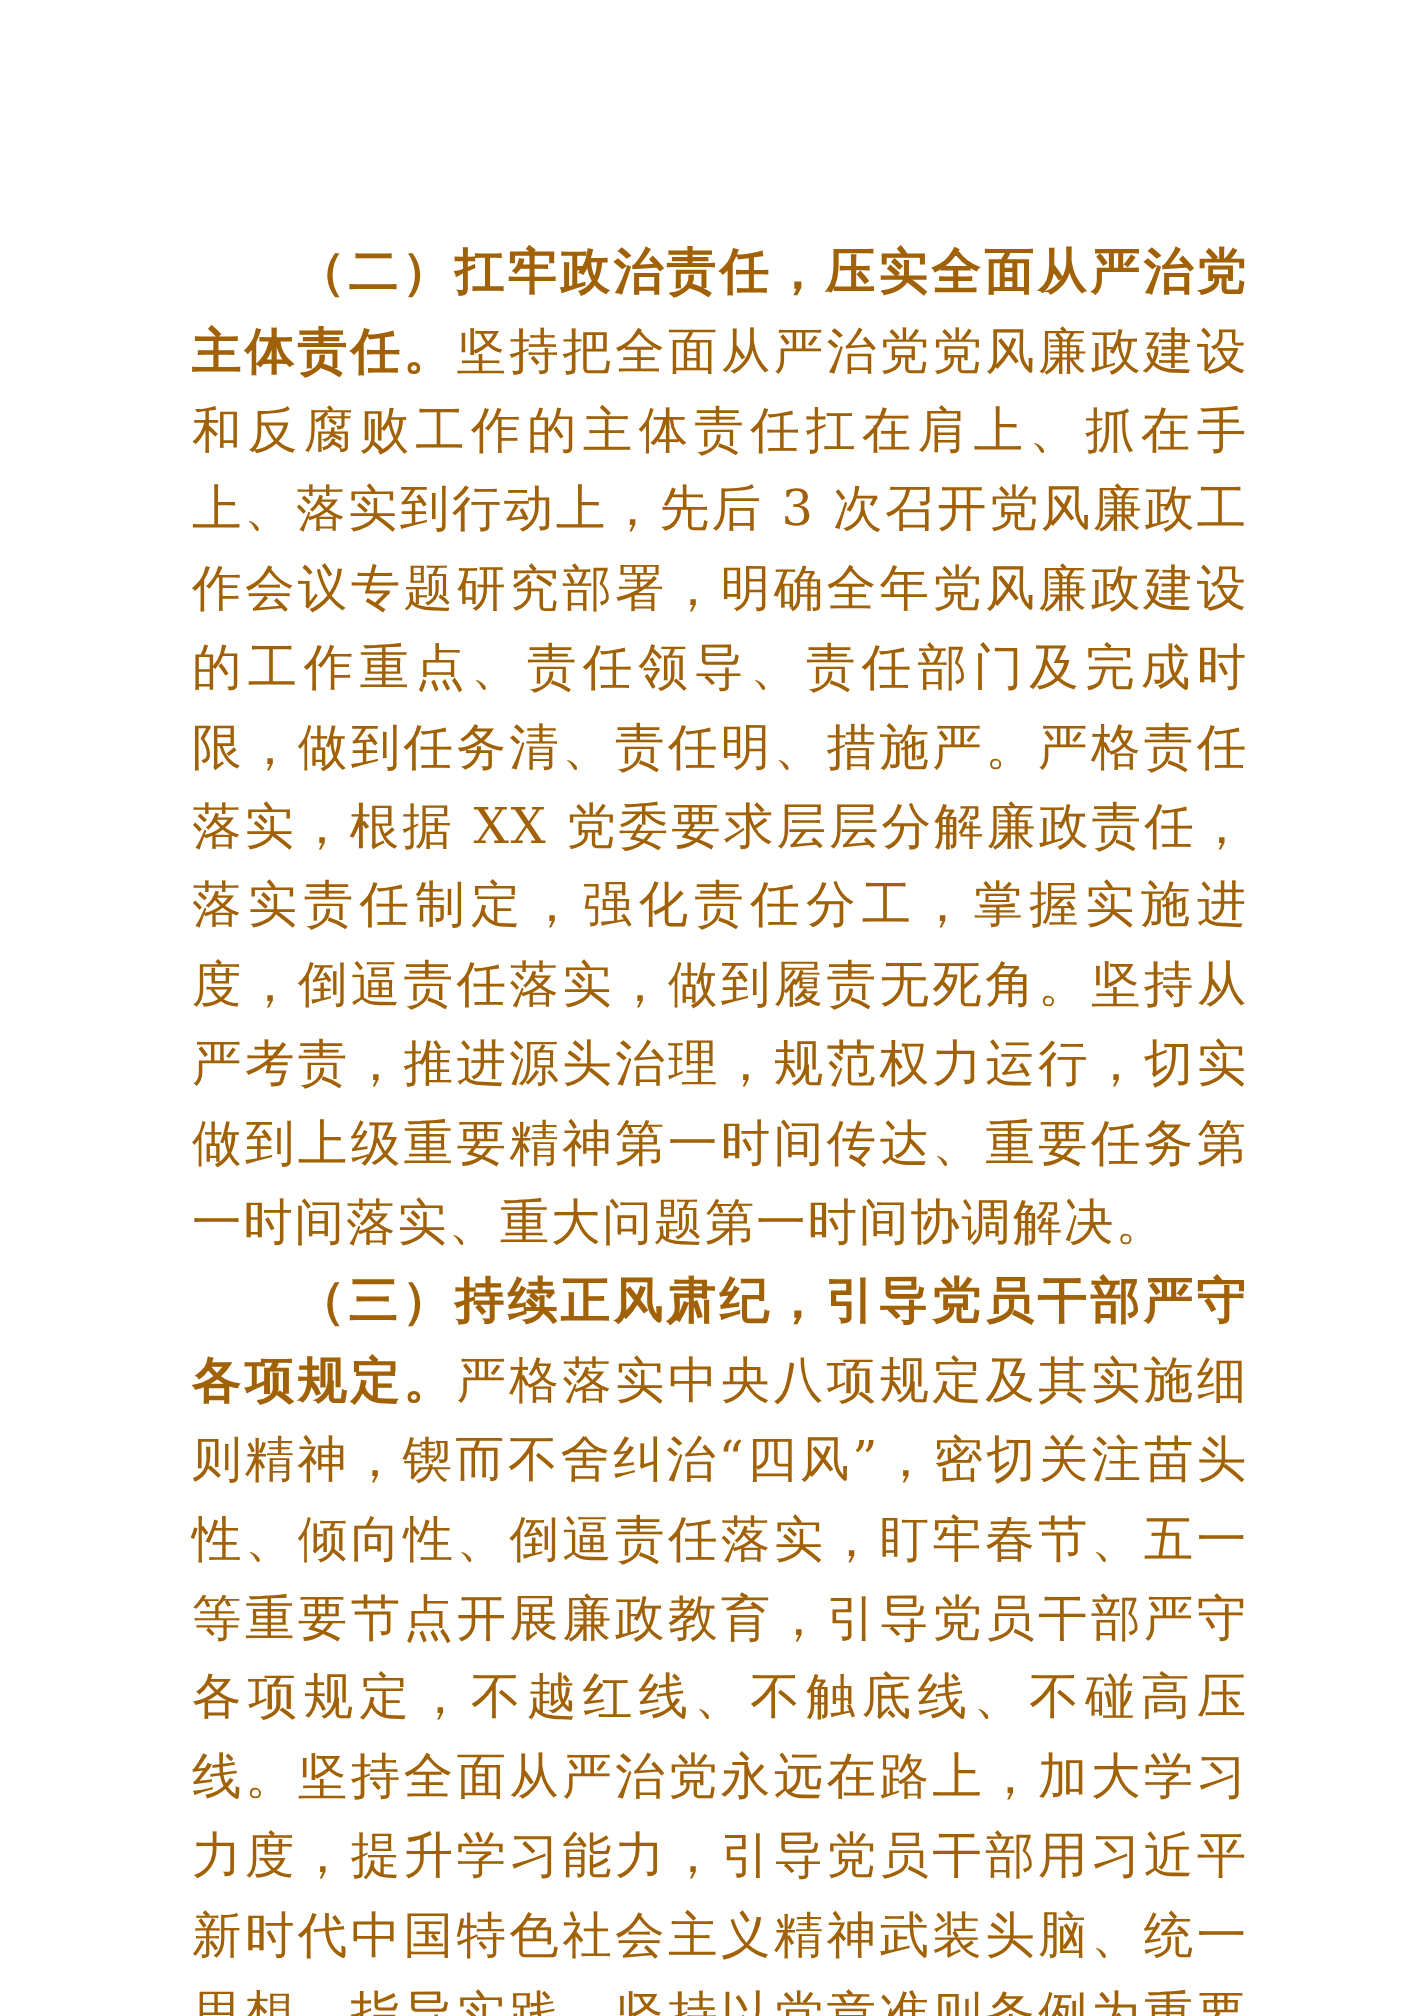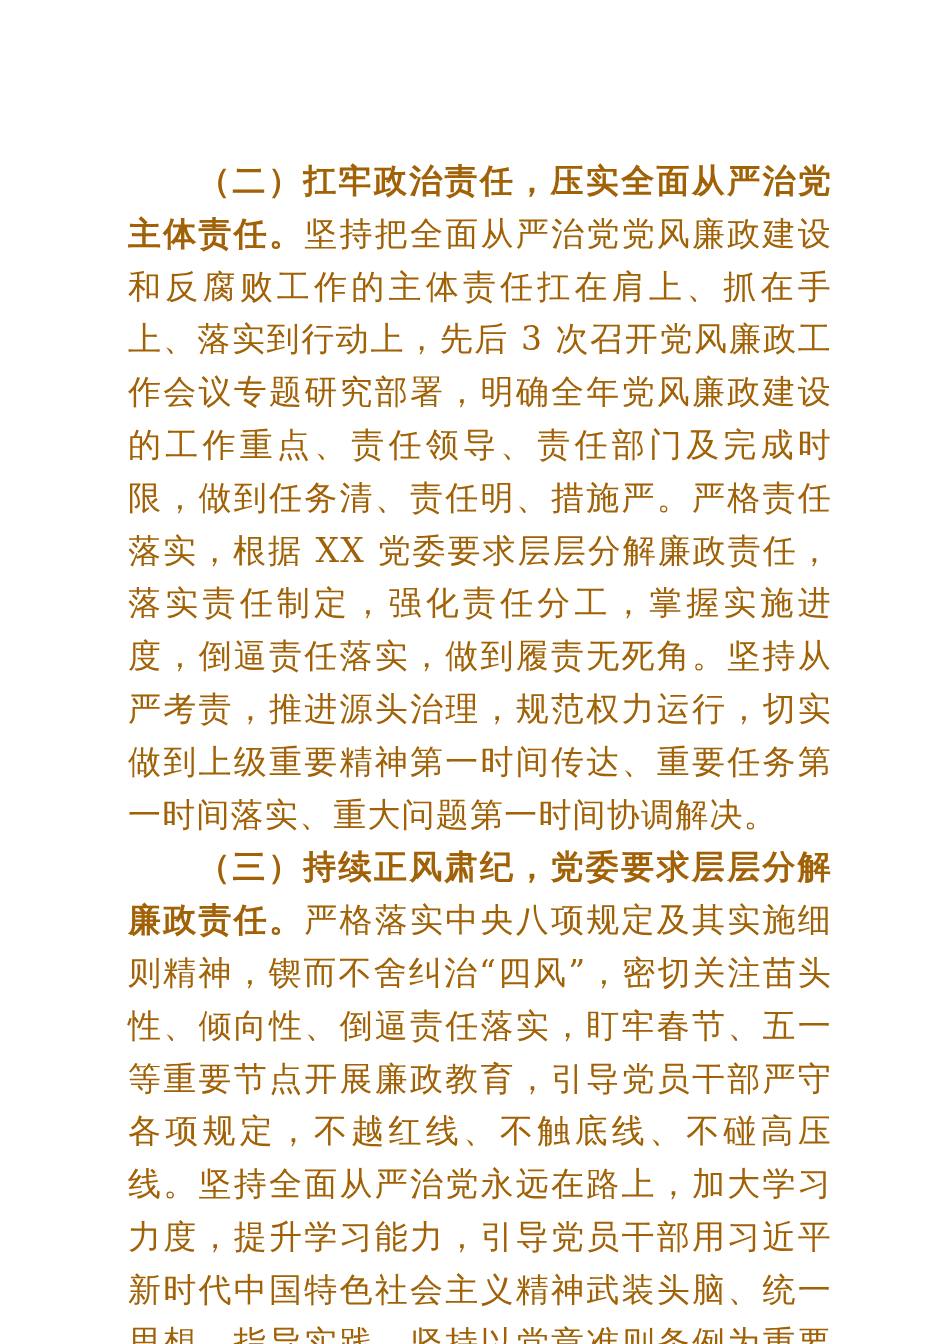--- a/index.html
+++ b/index.html
@@ -25,14 +25,14 @@
     font-weight: bold;
     font-family: "DejaVu Sans", "Liberation Sans", sans-serif;
   }
   .body-text { font-weight: normal; }
 </style>
 </head>
 <body>
 
 <div class="page">
   <p class="para"><span class="heading">（二）扛牢政治责任，压实全面从严治党主体责任。</span><span class="body-text">坚持把全面从严治党党风廉政建设和反腐败工作的主体责任扛在肩上、抓在手上、落实到行动上，先后 3 次召开党风廉政工作会议专题研究部署，明确全年党风廉政建设的工作重点、责任领导、责任部门及完成时限，做到任务清、责任明、措施严。严格责任落实，根据 XX 党委要求层层分解廉政责任，落实责任制定，强化责任分工，掌握实施进度，倒逼责任落实，做到履责无死角。坚持从严考责，推进源头治理，规范权力运行，切实做到上级重要精神第一时间传达、重要任务第一时间落实、重大问题第一时间协调解决。</span></p>
-  <p class="para"><span class="heading">（三）持续正风肃纪，党委要求层层分解廉政责任。</span><span class="body-text">严格落实中央八项规定及其实施细则精神，锲而不舍纠治“四风”，密切关注苗头性、倾向性、倒逼责任落实，盯牢春节、五一等重要节点开展廉政教育，引导党员干部严守各项规定，不越红线、不触底线、不碰高压线。坚持全面从严治党永远在路上，加大学习力度，提升学习能力，引导党员干部用习近平新时代中国特色社会主义精神武装头脑、统一思想、指导实践。坚持以党章准则条例为重要遵循，把全面从严治党宣传教育纳入“三会一课”重点学习内容，不断增强全面从严治党的思想自</span></p>
+  <p class="para"><span class="heading">（三）持续正风肃纪，引导党员干部严守各项规定。</span><span class="body-text">严格落实中央八项规定及其实施细则精神，锲而不舍纠治“四风”，密切关注苗头性、倾向性、倒逼责任落实，盯牢春节、五一等重要节点开展廉政教育，引导党员干部严守各项规定，不越红线、不触底线、不碰高压线。坚持全面从严治党永远在路上，加大学习力度，提升学习能力，引导党员干部用习近平新时代中国特色社会主义精神武装头脑、统一思想、指导实践。坚持以党章准则条例为重要遵循，把全面从严治党宣传教育纳入“三会一课”重点学习内容，不断增强全面从严治党的思想自</span></p>
 </div>
 
 </body></html>

